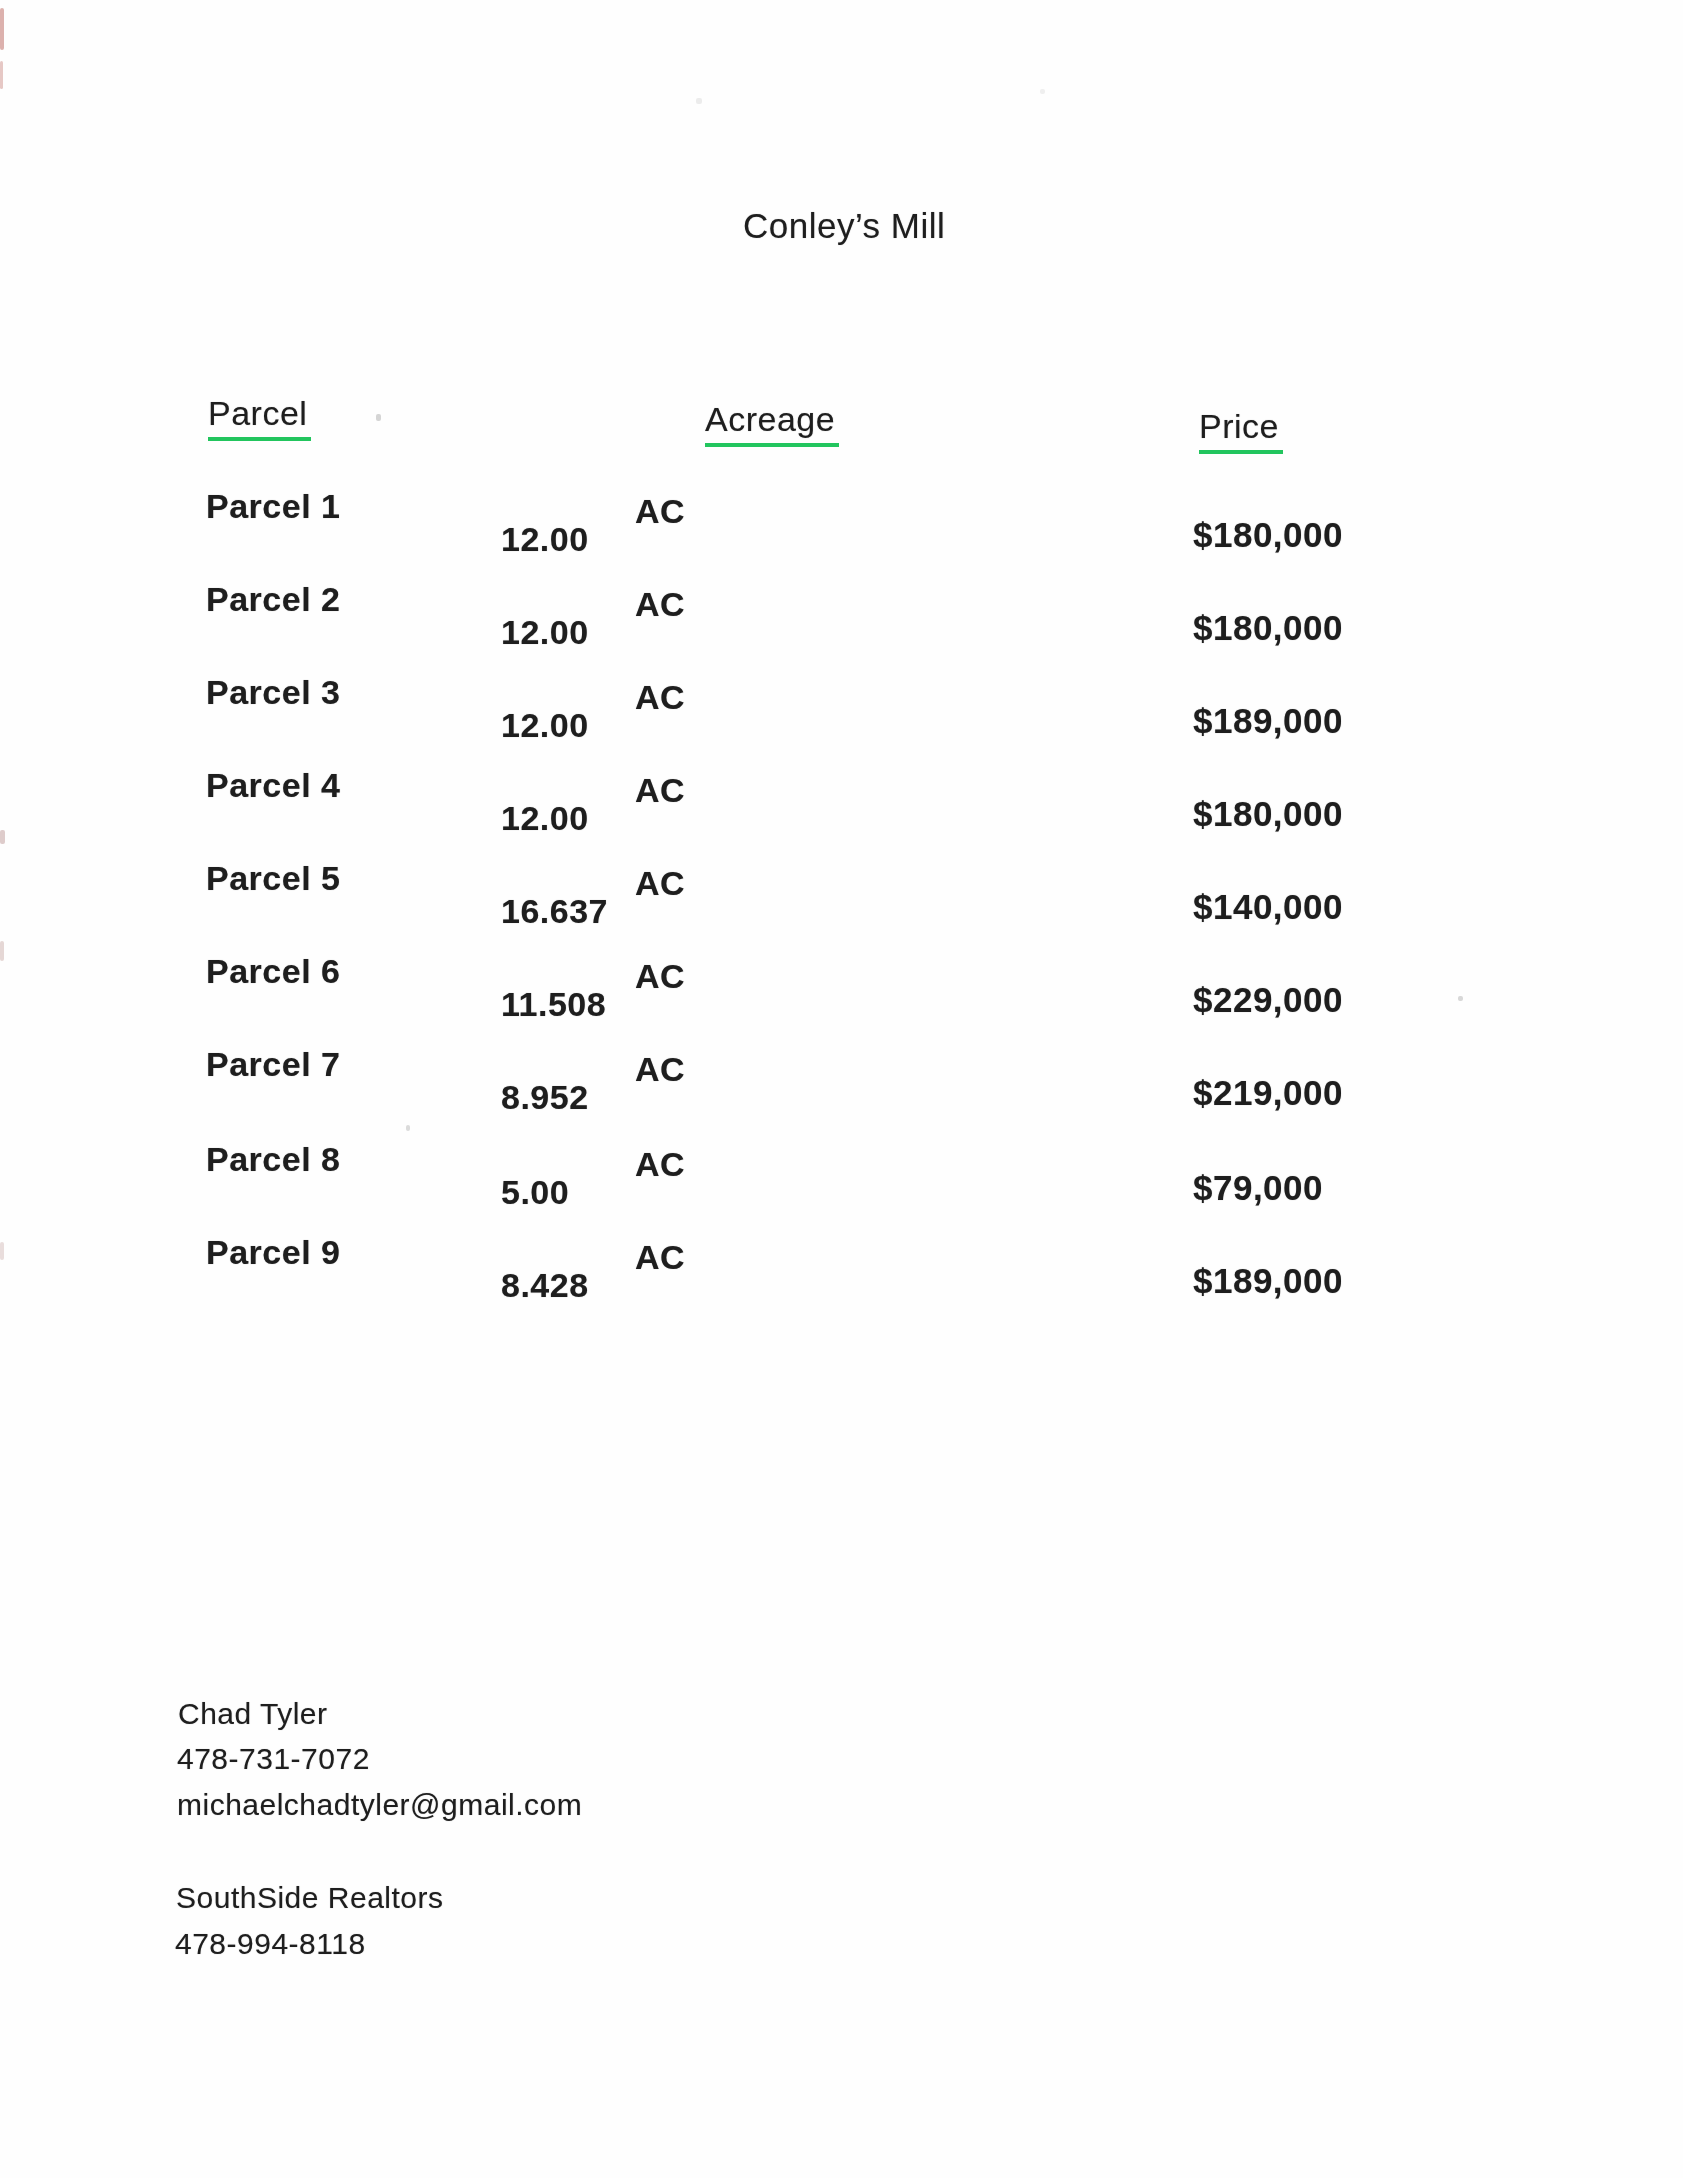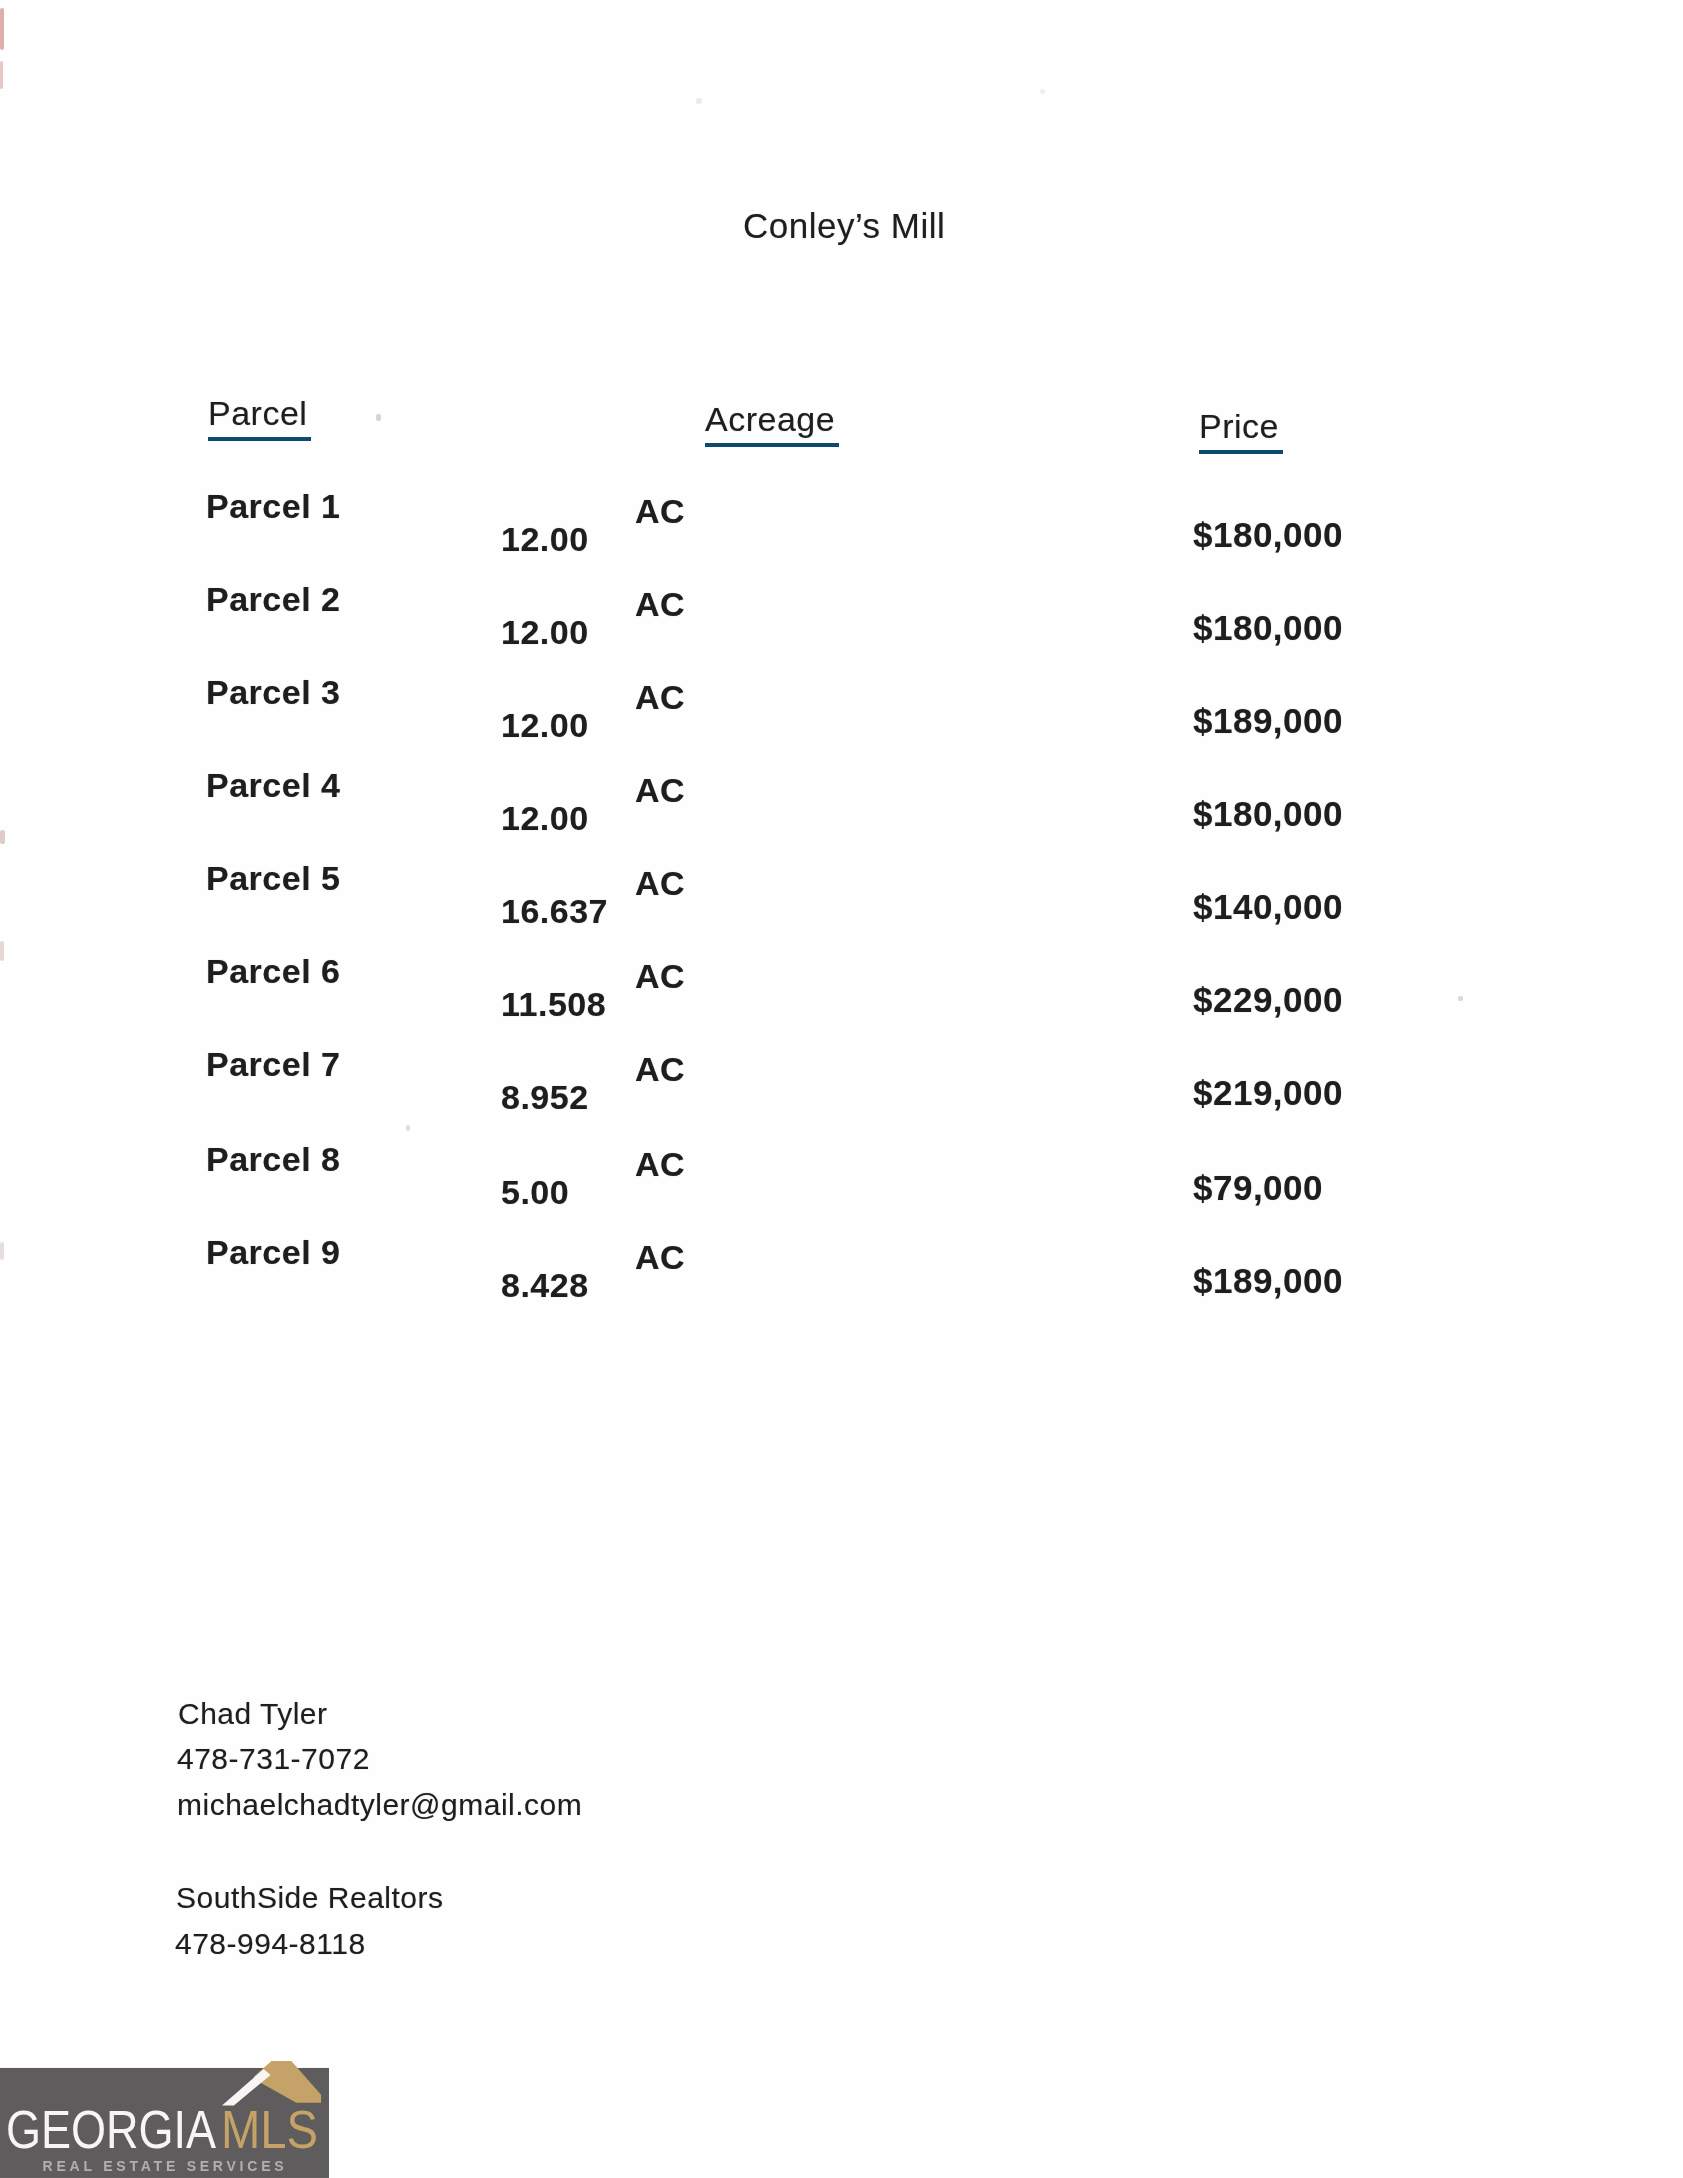--- a/index.html
+++ b/index.html
@@ -12,21 +12,21 @@
     color:#1e1e1e;
   }
   .scan-text{
     font-weight:normal;
     letter-spacing:0.5px;
     text-shadow:0 0 1px rgba(30,30,30,.38);
     white-space:nowrap;
   }
   .abs{position:absolute;}
   .doc-title{left:743px;top:206px;font-size:35px;}
-  .hdr{font-size:34px;border-bottom:4px solid #0c4a6e;padding:0 4px 4px 0;text-align:right;}
+  .hdr{font-size:34px;border-bottom:4px solid #22c55e;padding:0 4px 4px 0;text-align:right;}
   .hdr-parcel{left:208px;top:394px;}
   .hdr-acreage{left:705px;top:400px;}
   .hdr-price{left:1199px;top:407px;}
   .trow{position:absolute;left:0;width:1683px;height:44px;}
   .cell{position:absolute;top:0;font-size:34px;font-weight:bold;letter-spacing:0.5px;
         text-shadow:0 0 1px rgba(30,30,30,.38);white-space:nowrap;}
   .c-parcel{left:206px;}
   .c-acre{left:501px;top:5px;margin-top:28px;}
   .c-unit{left:599px;top:5px;margin-left:36px;}
   .c-price{left:1193px;top:28px;font-size:35px;}
@@ -100,30 +100,20 @@
     <span class="cell c-price">$189,000</span>
   </div>
 
   <div class="abs scan-text contact-line" style="left:178px;top:1697px">Chad Tyler</div>
   <div class="abs scan-text contact-line" style="left:177px;top:1742px">478-731-7072</div>
   <div class="abs scan-text contact-line" style="left:177px;top:1788px">michaelchadtyler@gmail.com</div>
 
   <div class="abs scan-text contact-line" style="left:176px;top:1881px">SouthSide Realtors</div>
   <div class="abs scan-text contact-line" style="left:175px;top:1927px">478-994-8118</div>
 
-  <div class="abs logo-wrap">
-    <svg width="329" height="119" viewBox="0 0 332 120" xmlns="http://www.w3.org/2000/svg">
-      <rect x="0" y="9" width="332" height="111" fill="#5e5c5c"></rect>
-      <polygon points="256,18 274,2 294,2 324,36 324,44 299,44 263,24" fill="#c5a267"></polygon>
-      <polygon points="266,10 273,16 236,47 224,47" fill="#f7f6f4"></polygon>
-      <text x="6" y="90" font-size="55" font-weight="400" textLength="212" lengthAdjust="spacingAndGlyphs" fill="#f7f6f4">GEORGIA</text>
-      <text x="223" y="90" font-size="55" font-weight="400" textLength="98" lengthAdjust="spacingAndGlyphs" fill="#c5a267">MLS</text>
-      <text x="43" y="113" font-size="15" font-weight="bold" letter-spacing="4" textLength="247" lengthAdjust="spacingAndGlyphs" fill="#b2b0af">REAL ESTATE SERVICES</text>
-    </svg>
-  </div>
 
   <div class="artifact" style="left:0;top:8px;width:4px;height:42px;background:rgba(170,62,52,.40)"></div>
   <div class="artifact" style="left:0;top:61px;width:3px;height:28px;background:rgba(170,62,52,.28)"></div>
   <div class="artifact" style="left:0;top:830px;width:5px;height:14px;background:rgba(150,90,85,.30)"></div>
   <div class="artifact" style="left:0;top:941px;width:4px;height:20px;background:rgba(150,90,85,.24)"></div>
   <div class="artifact" style="left:0;top:1242px;width:4px;height:18px;background:rgba(150,90,85,.20)"></div>
   <div class="artifact" style="left:696px;top:98px;width:6px;height:6px;background:#ececec"></div>
   <div class="artifact" style="left:1040px;top:89px;width:5px;height:5px;background:#efefef"></div>
   <div class="artifact" style="left:376px;top:414px;width:5px;height:7px;background:rgba(120,120,120,.30)"></div>
   <div class="artifact" style="left:406px;top:1125px;width:4px;height:6px;background:rgba(130,130,130,.28)"></div>

